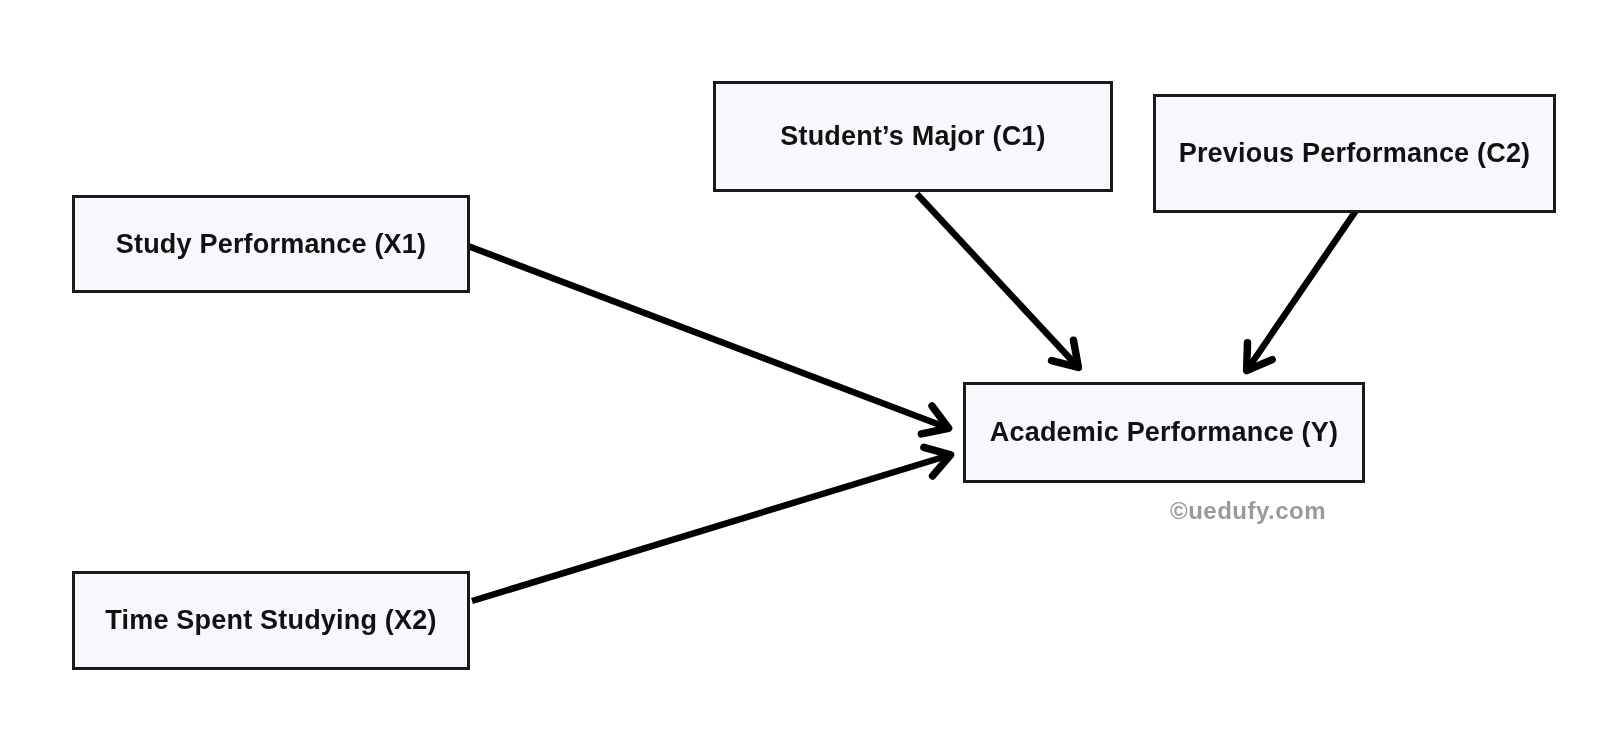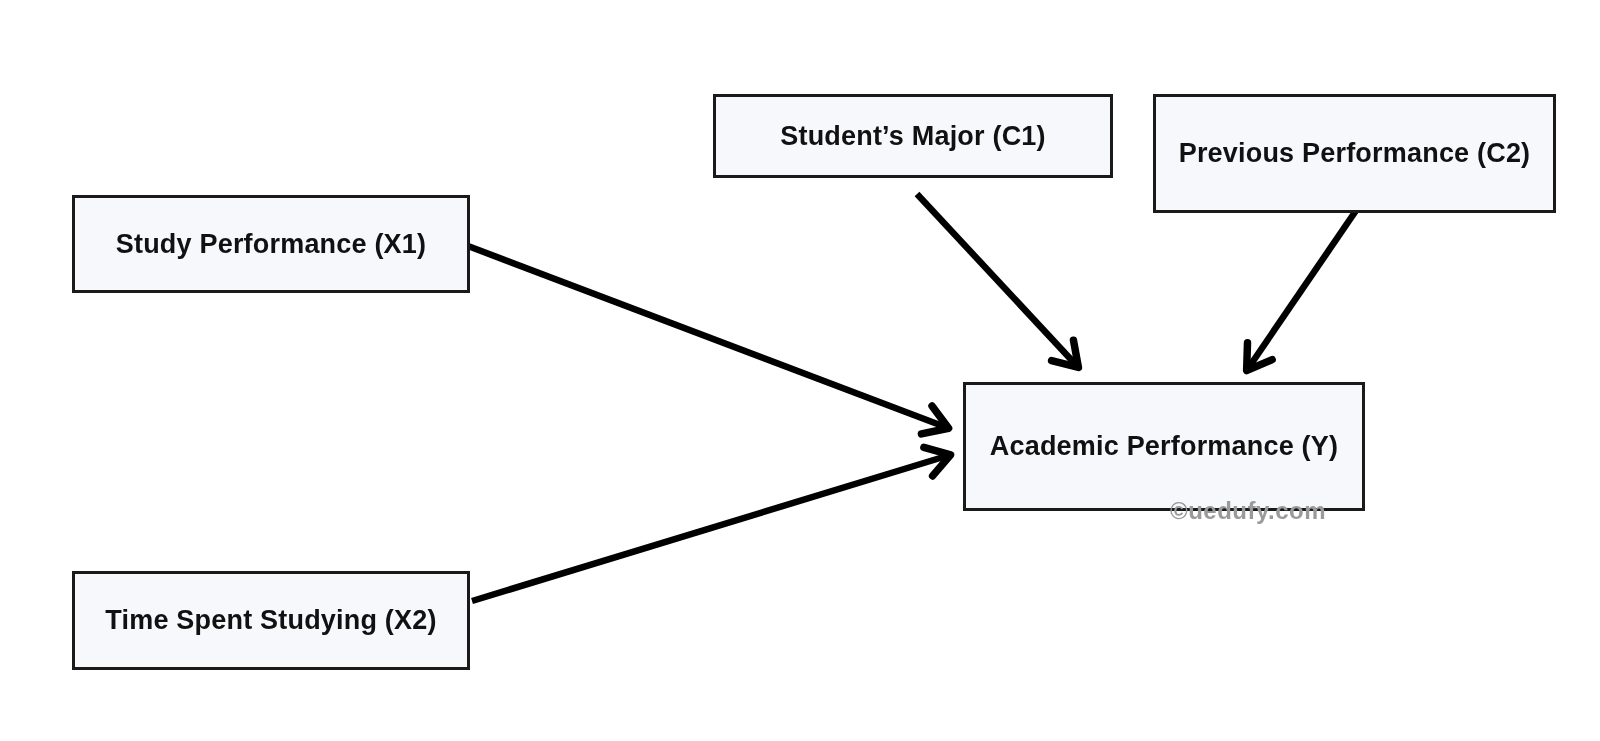--- a/index.html
+++ b/index.html
@@ -44,23 +44,23 @@
     align-items: center;
     justify-content: center;
     text-align: center;
     font-weight: 700;
     font-size: 27px;
     color: #111111;
     letter-spacing: 0.2px;
   }
   .node-x1 { left: 72px;   top: 195px; width: 398px; height: 98px;  }
   .node-x2 { left: 72px;   top: 571px; width: 398px; height: 99px;  }
-  .node-c1 { left: 713px;  top: 94px;  width: 400px; height: 84px;  }
+  .node-c1 { left: 713px;  top: 81px;  width: 400px; height: 111px;  }
   .node-c2 { left: 1153px; top: 94px;  width: 403px; height: 119px;  }
-  .node-y  { left: 963px;  top: 382px; width: 402px; height: 129px; }
+  .node-y  { left: 963px;  top: 382px; width: 402px; height: 101px; }
   .watermark {
     position: absolute;
     left: 1138px;
     top: 497px;
     width: 220px;
     text-align: center;
     font-weight: 700;
     font-size: 24px;
     color: var(--watermark-color, #9a9a9a);
     letter-spacing: 0.5px;

